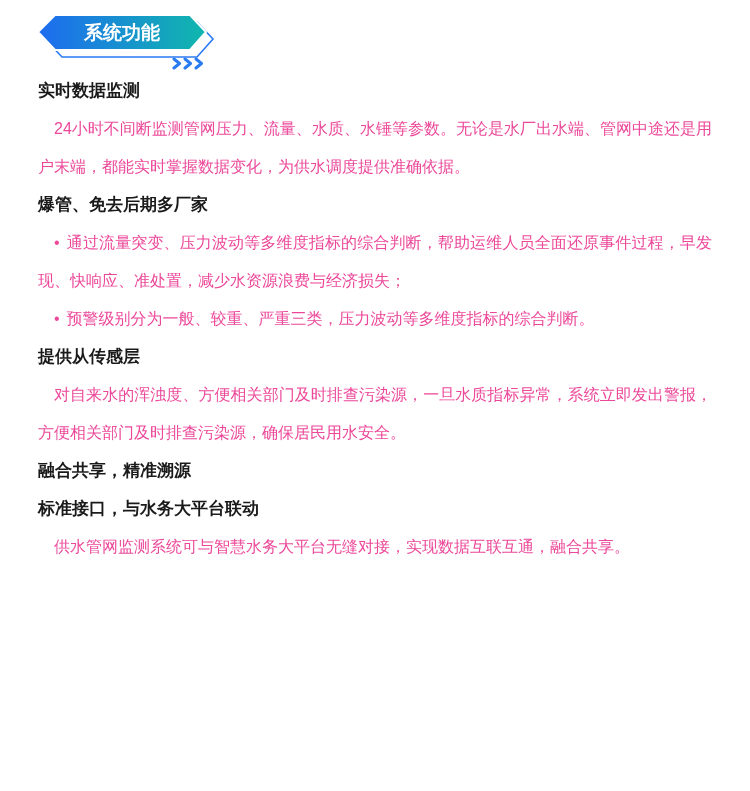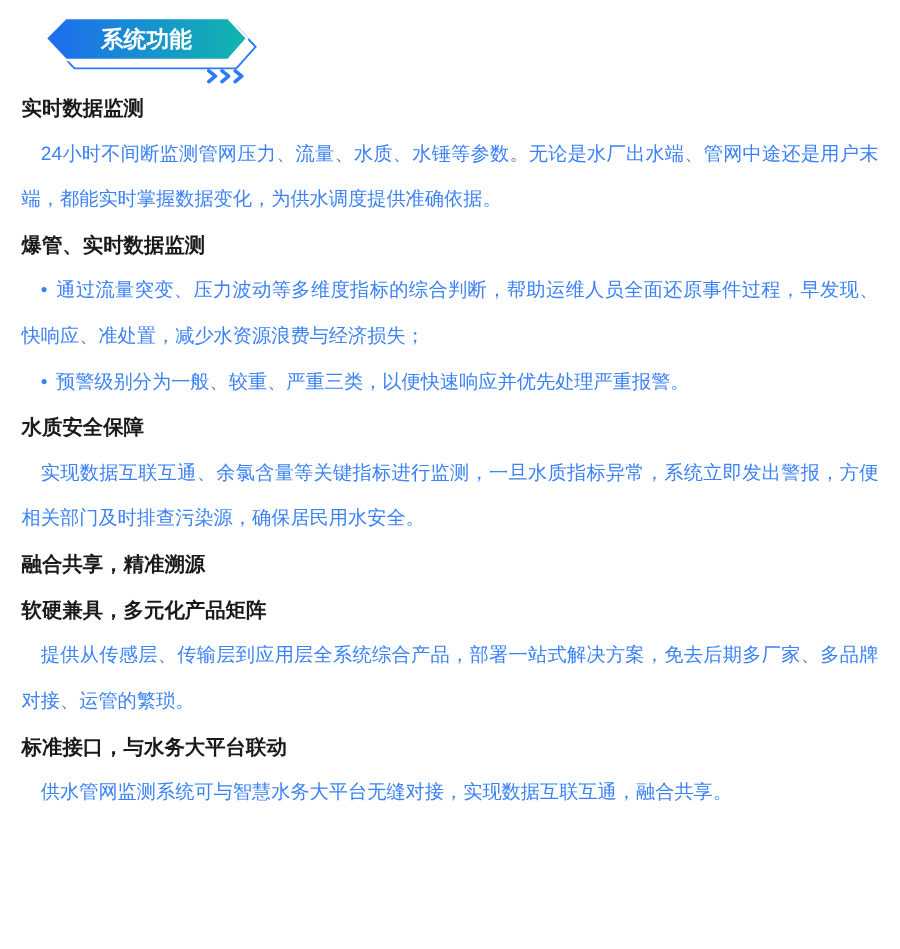--- a/index.html
+++ b/index.html
@@ -20,36 +20,36 @@
     height: 58px;
   }
   .badge-wrap svg {
     display: block;
   }
   .badge-label-text {
     font-family: "Liberation Sans", "DejaVu Sans", sans-serif;
     font-weight: 700;
   }
   .content {
-    padding: 0 18px;
+    padding: 0 38px;
   }
   .section-heading {
     font-size: 17px;
     line-height: 38px;
     margin: 0;
     font-weight: 700;
     color: #1a1a1a;
   }
   .para {
     font-size: 16px;
     line-height: 38px;
     margin: 0;
     text-indent: 1em;
     text-align: justify;
-    color: #3b82f6;
+    color: #ec4899;
   }
   .bullet-glyph {
     margin-right: 7px;
   }
 </style>
 </head>
 <body>
 
 <div class="badge-wrap">
   <svg width="190" height="58" viewBox="0 0 190 58" xmlns="http://www.w3.org/2000/svg">
@@ -70,37 +70,33 @@
 </div>
 
 <div class="content">
 
   <div class="section">
     <h3 class="section-heading">实时数据监测</h3>
     <p class="para">24小时不间断监测管网压力、流量、水质、水锤等参数。无论是水厂出水端、管网中途还是用户末端，都能实时掌握数据变化，为供水调度提供准确依据。</p>
   </div>
 
   <div class="section">
-    <h3 class="section-heading">爆管、实时数据监测</h3>
+    <h3 class="section-heading">爆管、免去后期多厂家</h3>
     <p class="para"><span class="bullet-glyph">•</span><span>通过流量突变、压力波动等多维度指标的综合判断，帮助运维人员全面还原事件过程，早发现、快响应、准处置，减少水资源浪费与经济损失；</span></p>
-    <p class="para"><span class="bullet-glyph">•</span><span>预警级别分为一般、较重、严重三类，以便快速响应并优先处理严重报警。</span></p>
+    <p class="para"><span class="bullet-glyph">•</span><span>预警级别分为一般、较重、严重三类，压力波动等多维度指标的综合判断。</span></p>
   </div>
 
   <div class="section">
-    <h3 class="section-heading">水质安全保障</h3>
-    <p class="para">实现数据互联互通、余氯含量等关键指标进行监测，一旦水质指标异常，系统立即发出警报，方便相关部门及时排查污染源，确保居民用水安全。</p>
+    <h3 class="section-heading">提供从传感层</h3>
+    <p class="para">对自来水的浑浊度、方便相关部门及时排查污染源，一旦水质指标异常，系统立即发出警报，方便相关部门及时排查污染源，确保居民用水安全。</p>
   </div>
 
   <div class="section">
     <h3 class="section-heading">融合共享，精准溯源</h3>
   </div>
 
-  <div class="section">
-    <h3 class="section-heading">软硬兼具，多元化产品矩阵</h3>
-    <p class="para">提供从传感层、传输层到应用层全系统综合产品，部署一站式解决方案，免去后期多厂家、多品牌对接、运管的繁琐。</p>
-  </div>
 
   <div class="section">
     <h3 class="section-heading">标准接口，与水务大平台联动</h3>
     <p class="para">供水管网监测系统可与智慧水务大平台无缝对接，实现数据互联互通，融合共享。</p>
   </div>
 
 </div>
 
 </body></html>

